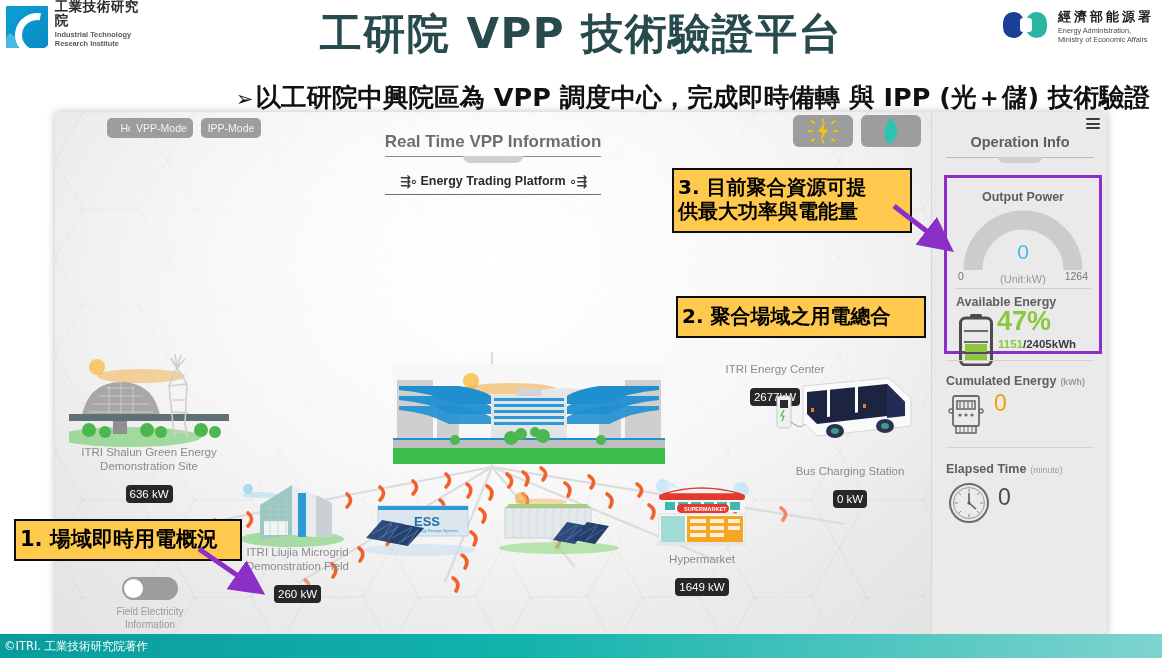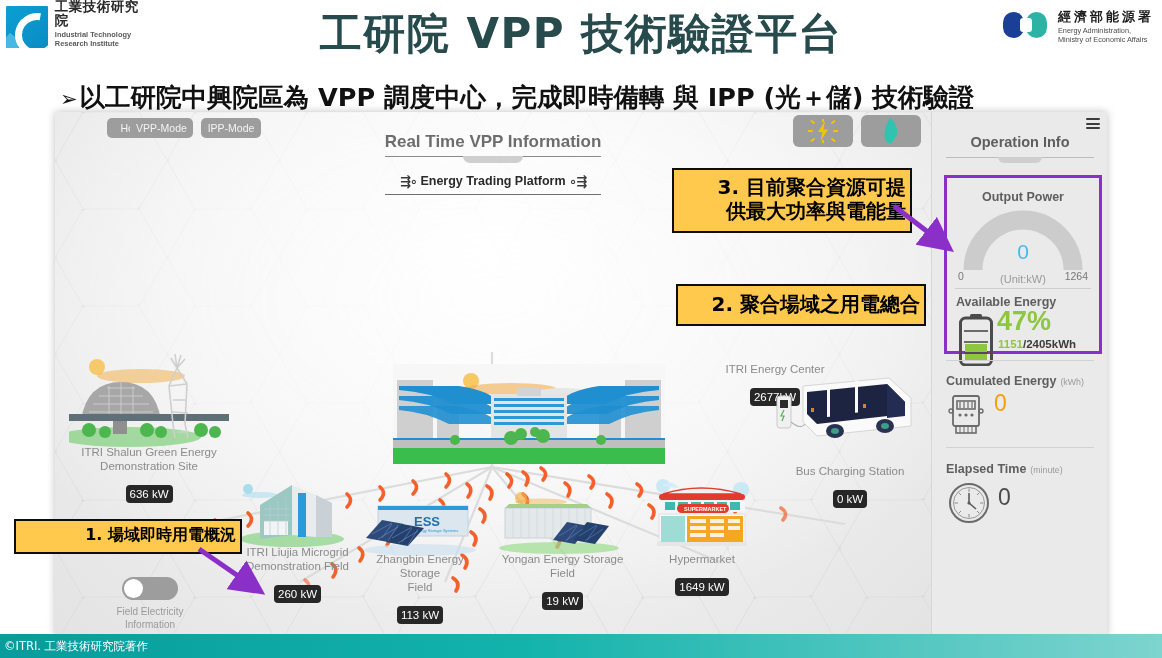--- a/index.html
+++ b/index.html
@@ -29,21 +29,21 @@
   .moea-text{line-height:1.05;}
   .moea-cn{font-size:13px;font-weight:bold;color:#1d1d1d;letter-spacing:3px;}
   .moea-en{font-size:7.3px;color:#4b4b4b;line-height:1.26;margin-top:2px;}
 
   #main-title{position:absolute;left:0;top:6px;width:1162px;text-align:center;
     font-size:42px;font-weight:bold;color:#274a4c;letter-spacing:1.5px;
     font-family:"DejaVu Sans","Liberation Sans",sans-serif;}
 
   #subtitle{position:absolute;left:60px;top:80px;width:1090px;
     font-size:25.5px;font-weight:bold;color:#111;letter-spacing:0px;white-space:nowrap;
-    font-family:"DejaVu Sans","Liberation Sans",sans-serif;}
+    font-family:"DejaVu Sans","Liberation Sans",sans-serif;text-align:right;}
   #subtitle .bullet{font-size:21px;margin-right:2px;}
 
   
   #app{position:absolute;left:55px;top:112px;width:1052px;height:525px;
     background:#ffffff;box-shadow:0 0 8px rgba(0,0,0,.25);overflow:hidden;}
   #canvas{position:absolute;left:0;top:0;width:876px;height:525px;
     background:
       radial-gradient(ellipse at 50% 28%, #ffffff 0%, #f2f2f2 48%, #e3e3e3 100%);
     overflow:hidden;}
   
@@ -108,36 +108,36 @@
   #gauge-max{position:absolute;right:11px;top:92px;font-size:10.5px;color:#777;}
   #hl-rule{position:absolute;left:8px;top:110px;width:136px;border-top:1px solid #cfcfcf;}
   #ae-t{position:absolute;left:9px;top:117px;font-size:12.5px;font-weight:bold;color:#5e5e5e;}
   #batt{position:absolute;left:12px;top:136px;width:34px;height:52px;}
   #ae-pct{position:absolute;left:50px;top:130px;font-size:27px;font-weight:bold;color:#8dc63f;line-height:1;}
   #ae-sub{position:absolute;left:51px;top:160px;font-size:11.5px;font-weight:bold;color:#3c3c3c;}
   #ae-sub b{color:#8dc63f;font-weight:bold;}
 
   #ce-rule{position:absolute;left:14px;top:248px;width:148px;border-top:1px solid #d2d2d2;}
   #ce-t{position:absolute;left:14px;top:262px;font-size:12.5px;font-weight:bold;color:#5e5e5e;}
-  #ce-u{font-size:8.8px;color:#9a9a9a;font-weight:normal;margin-left:4px;}
+  #ce-u{font-size:8.8px;color:#9a9a9a;font-weight:bold;margin-left:4px;}
   #meter{position:absolute;left:16px;top:282px;width:36px;height:40px;}
   #ce-val{position:absolute;left:62px;top:278px;font-size:23px;color:#f2a007;}
 
   #et-rule{position:absolute;left:14px;top:335px;width:148px;border-top:1px solid #d2d2d2;}
   #et-t{position:absolute;left:14px;top:350px;font-size:12.5px;font-weight:bold;color:#5e5e5e;}
   #et-u{font-size:8.8px;color:#9a9a9a;font-weight:normal;margin-left:4px;}
   #clock{position:absolute;left:16px;top:370px;width:42px;height:42px;}
   #et-val{position:absolute;left:66px;top:372px;font-size:23px;color:#4b4b4b;}
 
   
   .callout{position:absolute;background:#ffc94d;border:2.5px solid #0d0d0d;color:#000;
-    font-weight:bold;text-align:right;font-family:"DejaVu Sans","Liberation Sans",sans-serif;}
+    font-weight:bold;text-align:left;font-family:"DejaVu Sans","Liberation Sans",sans-serif;}
   #co3{left:672px;top:168px;width:228px;padding:5px 4px 7px;font-size:20px;line-height:1.22;}
-  #co2{left:676px;top:284px;width:238px;padding:5px 4px 6px;font-size:20px;}
-  #co1{left:14px;top:519px;width:216px;padding:4px 4px 6px;font-size:16px;}
+  #co2{left:676px;top:296px;width:238px;padding:5px 4px 6px;font-size:20px;}
+  #co1{left:14px;top:519px;width:216px;padding:4px 4px 6px;font-size:21px;}
   .arrow{position:absolute;pointer-events:none;}
 
   
   #footer{position:absolute;left:0;bottom:0;width:1162px;height:24px;
     background:linear-gradient(90deg,#089c9c 0%,#13b3ac 45%,#7fd4cf 100%);
     color:#fff;font-size:11.5px;display:flex;align-items:center;padding-left:4px;
     font-family:"DejaVu Sans","Liberation Sans",sans-serif;}
 </style>
 </head>
 <body>
@@ -406,50 +406,39 @@
         <text x="54" y="38" font-size="4" fill="#2b9ad6" font-family="Liberation Sans, sans-serif">Energy Storage Systems</text>
         <g>
           <path d="M6 44 L22 26 L44 30 L28 48 Z" fill="#2d4a7a"></path>
           <path d="M26 48 L42 30 L64 34 L48 52 Z" fill="#24406c"></path>
           <g stroke="#6f8fc0" stroke-width=".6">
             <path d="M12 40 L32 29 M18 45 L38 33 M32 30 L22 44 M38 31 L28 47"></path>
             <path d="M32 44 L52 33 M38 49 L58 37 M52 34 L42 48 M58 35 L48 51"></path>
           </g>
         </g>
       </svg>
-      <div class="node" style="left:305px;top:440px;width:120px;">
-        <div class="nlabel">
-          <span>Zhangbin Energy Storage</span><br>
-          <span>Field</span>
-        </div>
-        <div class="chip">113 kW</div>
-      </div>
 
       <svg style="position:absolute;left:440px;top:378px;width:130px;height:66px;" viewBox="0 0 130 66">
         <circle cx="26" cy="8" r="6" fill="#f2b24c" opacity=".7"></circle>
         <ellipse cx="46" cy="12" rx="26" ry="3.5" fill="#f2b24c" opacity=".45"></ellipse>
         <ellipse cx="64" cy="58" rx="60" ry="6" fill="#9ddb8e" opacity=".7"></ellipse>
         <rect x="10" y="18" width="86" height="30" fill="#e3e9ea" stroke="#c8d2d2"></rect>
         <path d="M10 18 h86 l-4 -4 h-78 Z" fill="#a8cf86"></path>
         <g stroke="#cfd7d7" stroke-width=".7">
           <path d="M18 18 v30 M26 18 v30 M34 18 v30 M42 18 v30 M50 18 v30 M58 18 v30 M66 18 v30 M74 18 v30 M82 18 v30 M90 18 v30"></path>
         </g>
         <g>
           <path d="M58 50 L72 32 L94 36 L80 54 Z" fill="#2d4a7a"></path>
           <path d="M78 50 L92 32 L114 36 L100 54 Z" fill="#24406c"></path>
           <g stroke="#6f8fc0" stroke-width=".5">
             <path d="M64 46 L82 35 M70 51 L88 39 M82 36 L72 50"></path>
             <path d="M84 46 L102 35 M90 51 L108 39 M102 36 L92 50"></path>
           </g>
         </g>
       </svg>
-      <div class="node" style="left:435px;top:440px;width:145px;">
-        <div class="nlabel">Yongan Energy Storage Field</div>
-        <div class="chip">19 kW</div>
-      </div>
 
       <svg style="position:absolute;left:592px;top:360px;width:110px;height:80px;" viewBox="0 0 110 80">
         <circle cx="16" cy="14" r="7" fill="#b9e2f5" opacity=".7"></circle>
         <circle cx="94" cy="18" r="8" fill="#b9e2f5" opacity=".7"></circle>
         <path d="M14 14 q10 -8 18 2 Z" fill="#d3edfa"></path>
         <rect x="12" y="22" width="86" height="6" rx="3" fill="#e23b2e"></rect>
         <path d="M16 22 q38 -12 78 0 Z" fill="#f2f2f2" stroke="#e23b2e" stroke-width="1.5"></path>
         <rect x="12" y="28" width="86" height="12" fill="#f5f5f5"></rect>
         <g fill="#3fb8b0">
             <rect x="18" y="30" width="10" height="8"></rect>

